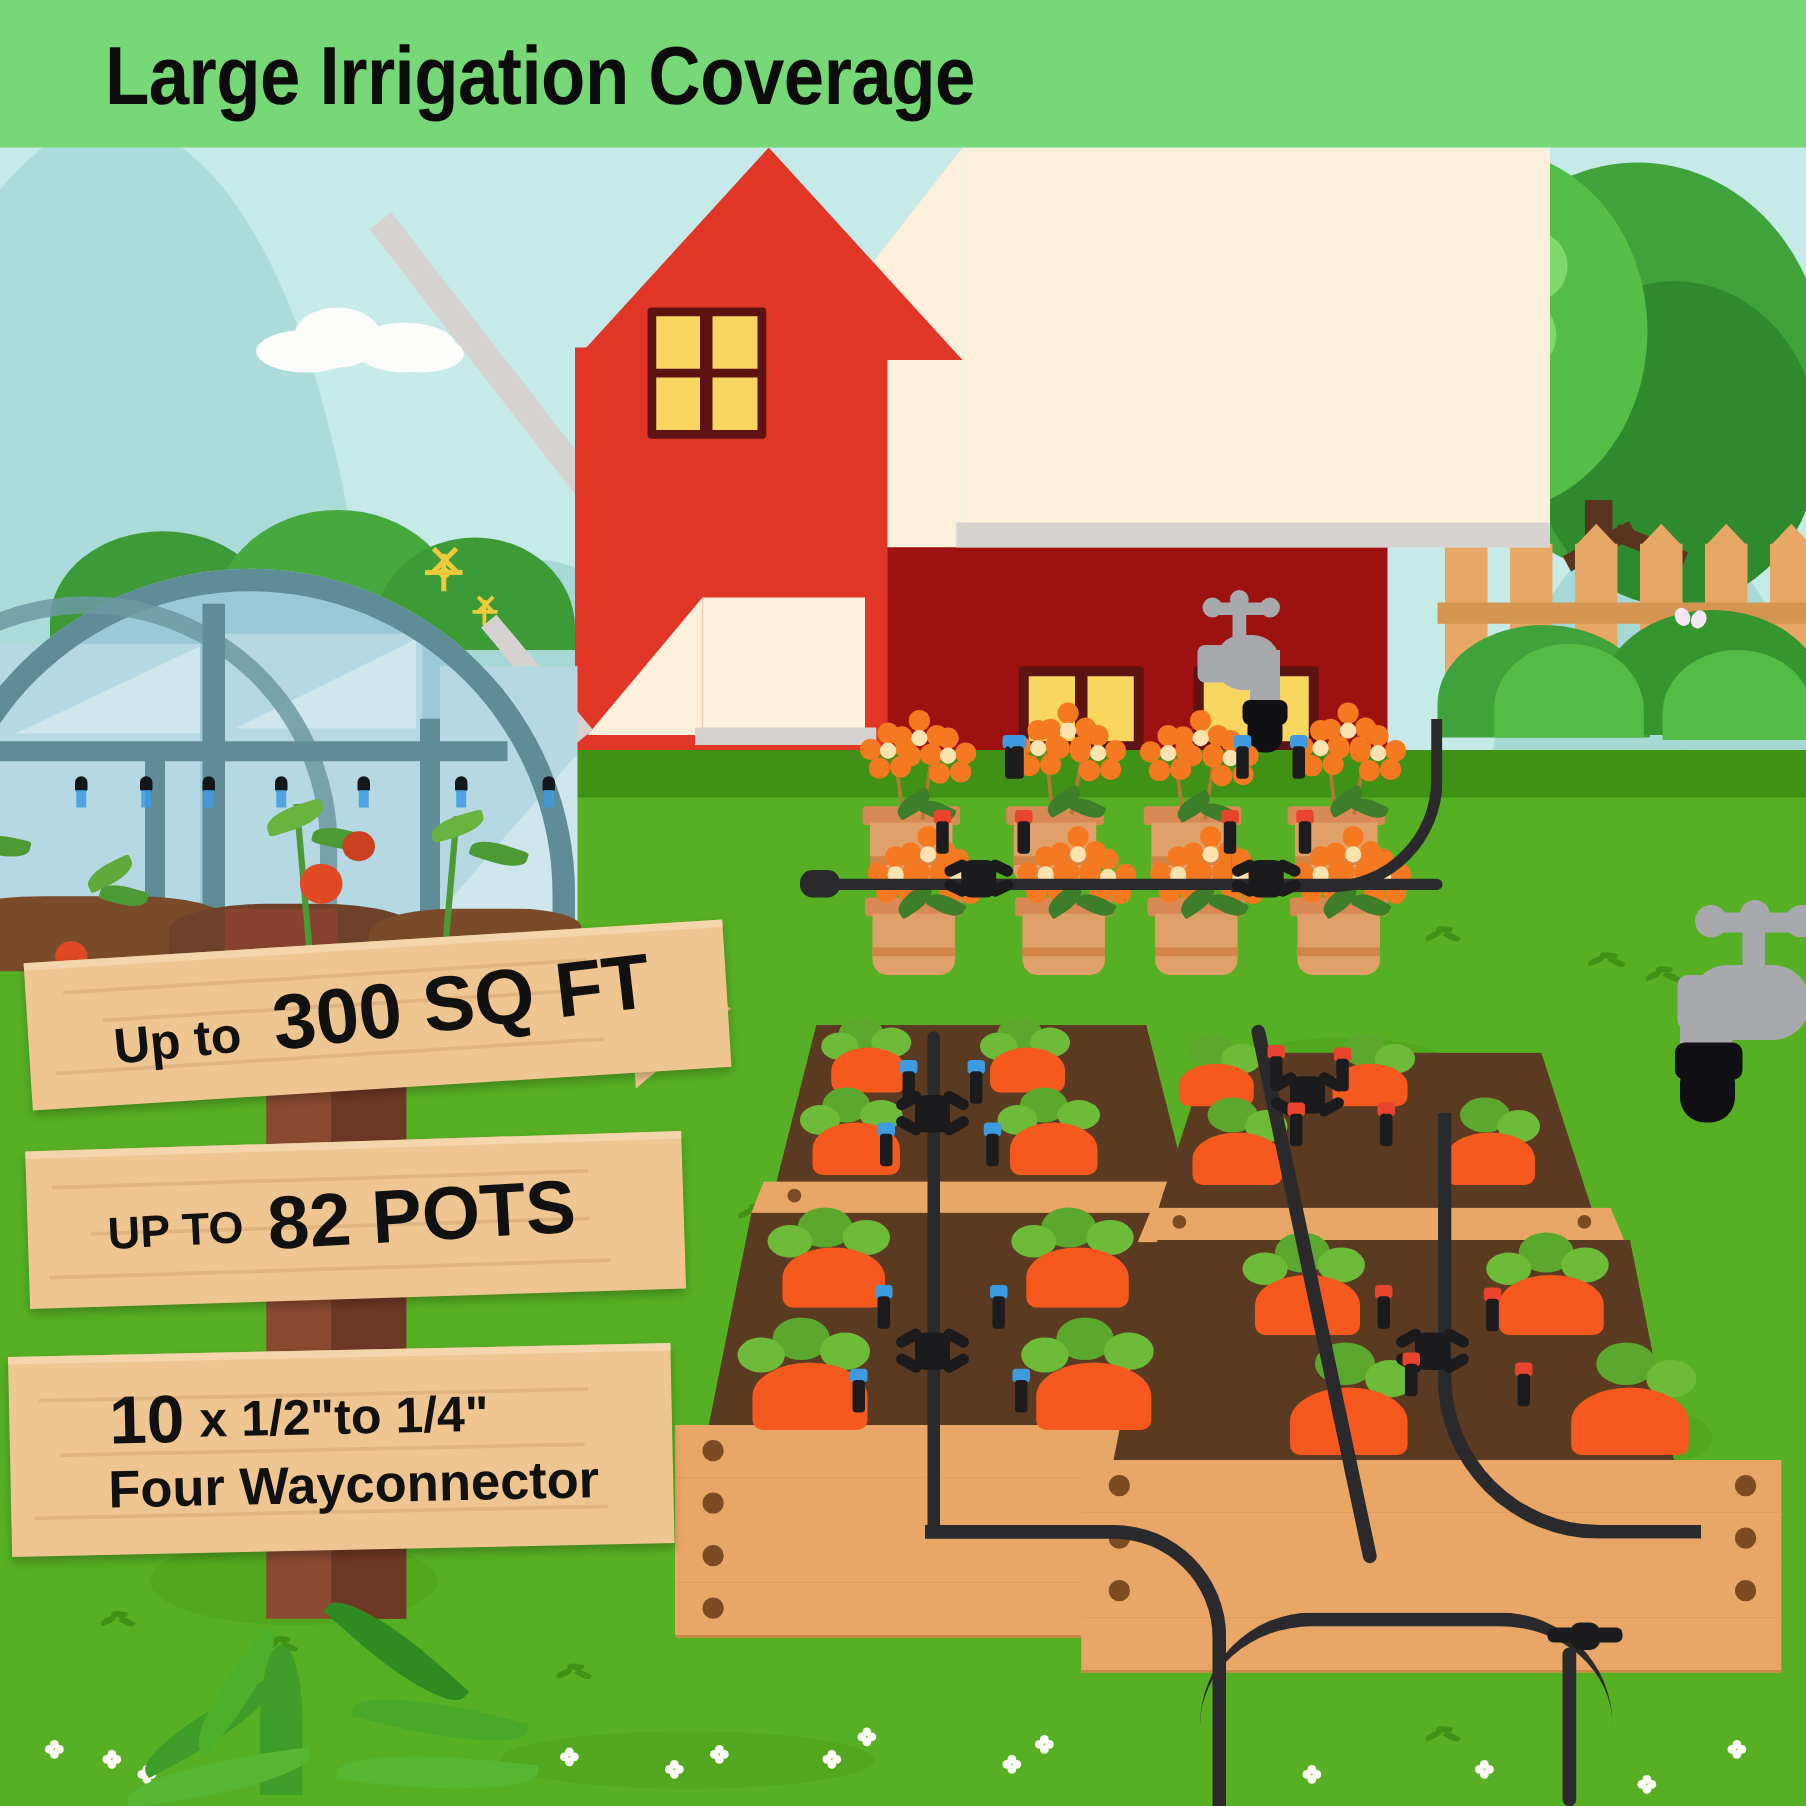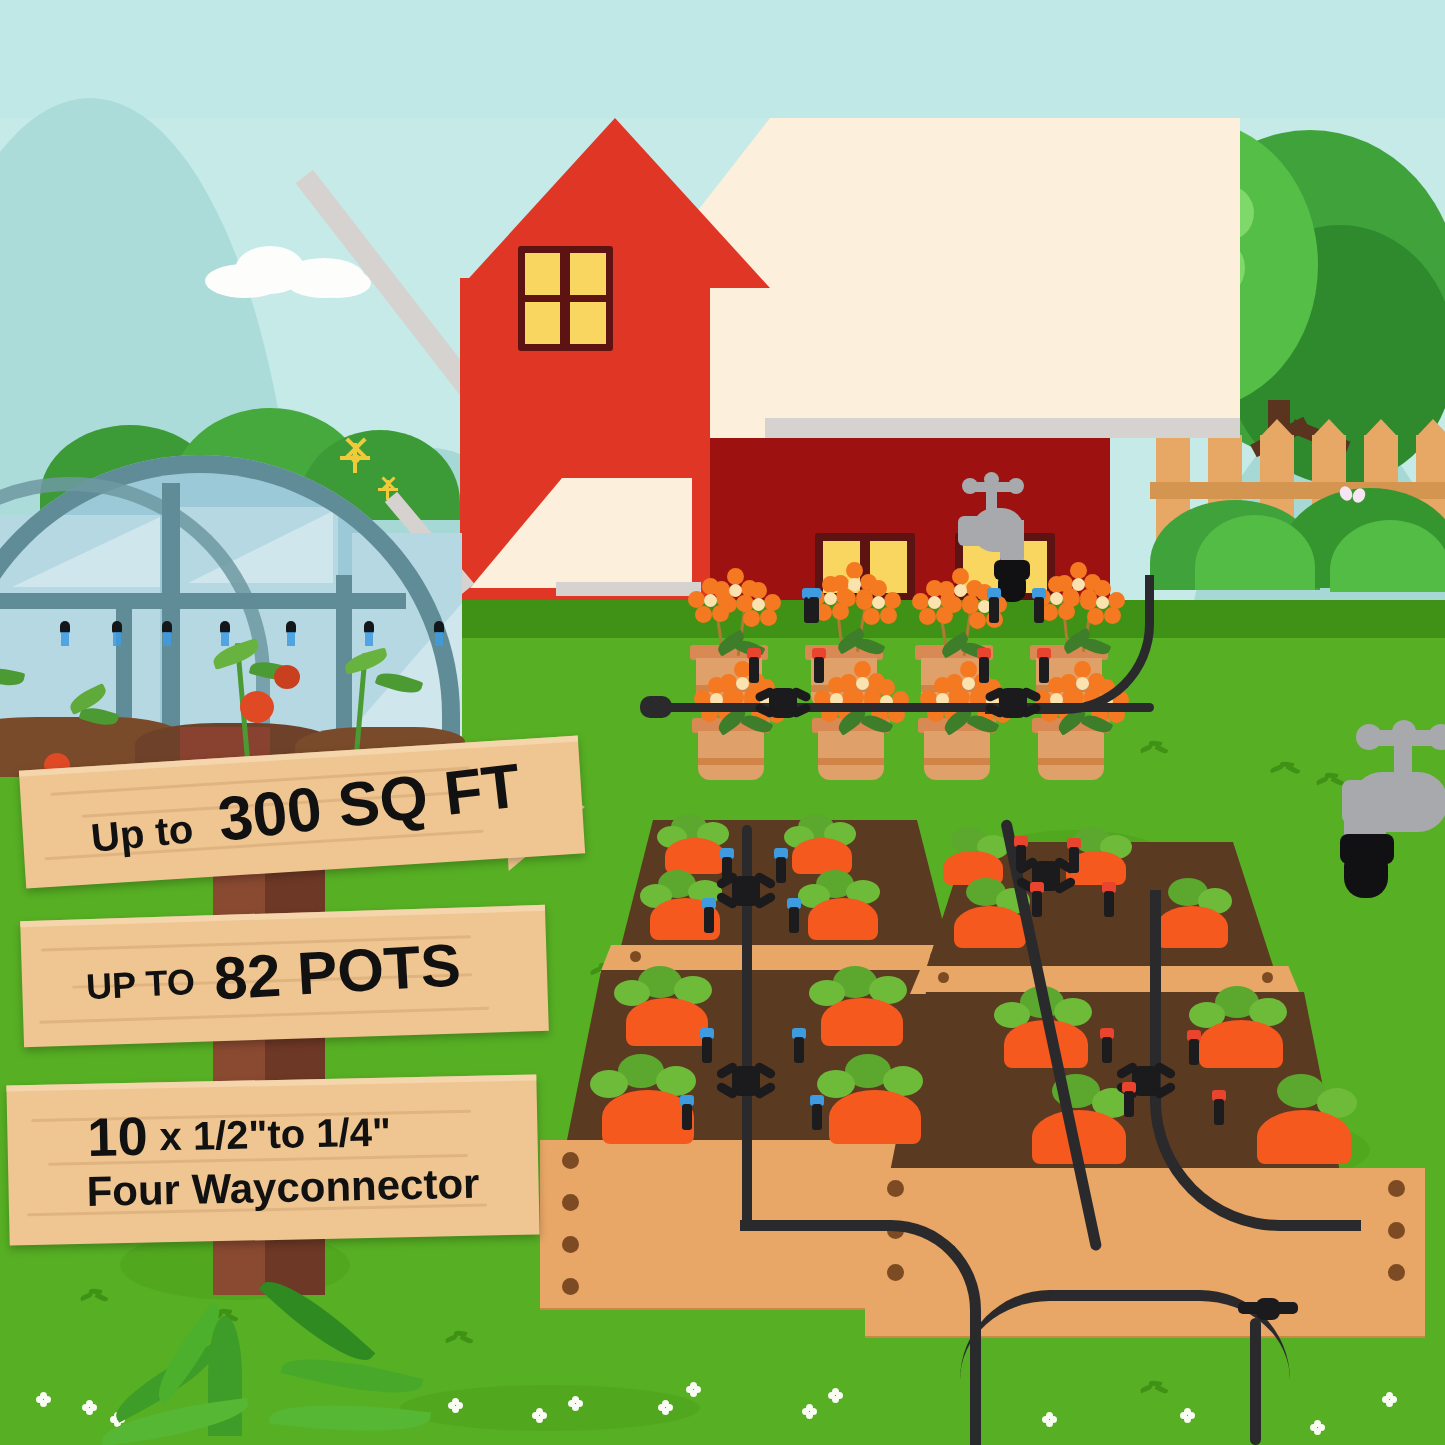--- a/index.html
+++ b/index.html
@@ -1082,14 +1082,17 @@
       <div class="edge" style="left:0;top:0;width:100%;height:6px;opacity:.6;"></div>
       <div class="grain" style="left:24px;top:34px;width:440px;"></div>
       <div class="grain" style="left:40px;top:78px;width:420px;"></div>
       <div class="grain" style="left:18px;top:128px;width:460px;"></div>
       <span class="board-text" style="left:80px;top:22px;font-size:54px;">10</span>
       <span class="board-text" style="left:152px;top:32px;font-size:40px;">x 1/2"to 1/4"</span>
       <span class="board-text" style="left:78px;top:84px;font-size:42px;">Four Wayconnector</span>
     </div>
   </div>
 
+  <div id="header">
+    <div id="header-title">Large Irrigation Coverage</div>
+  </div>
 
 </div>
 
 </body></html>

